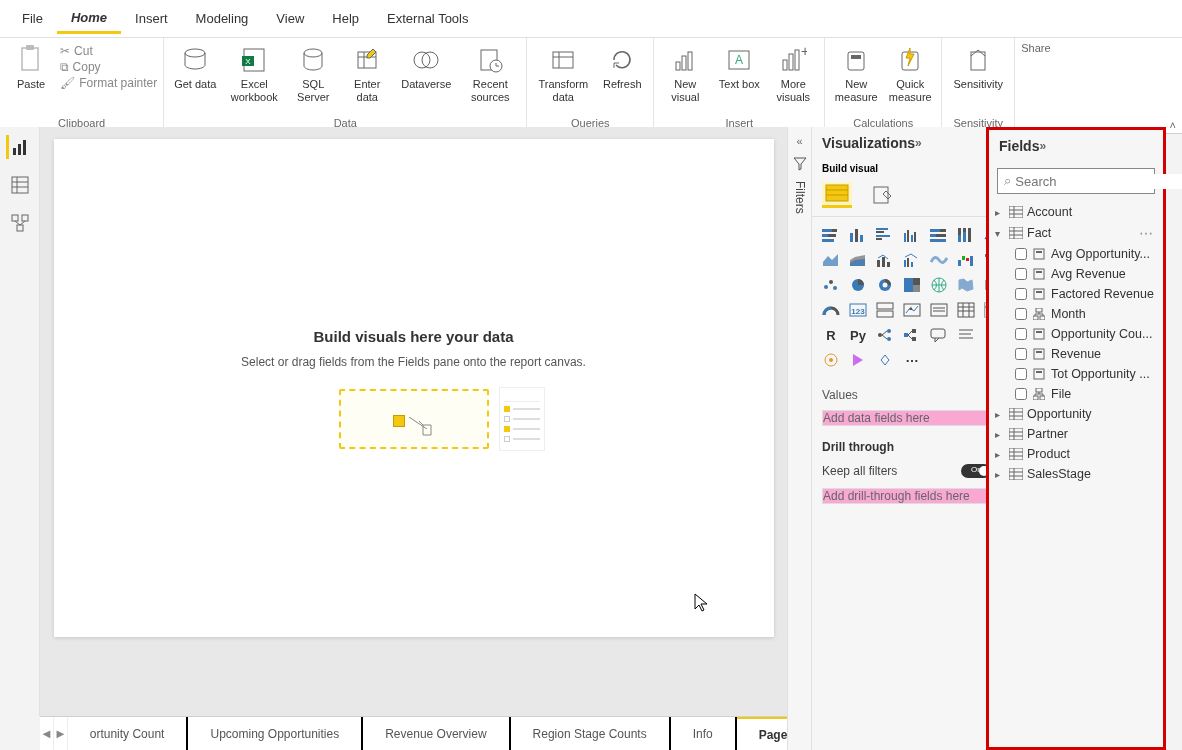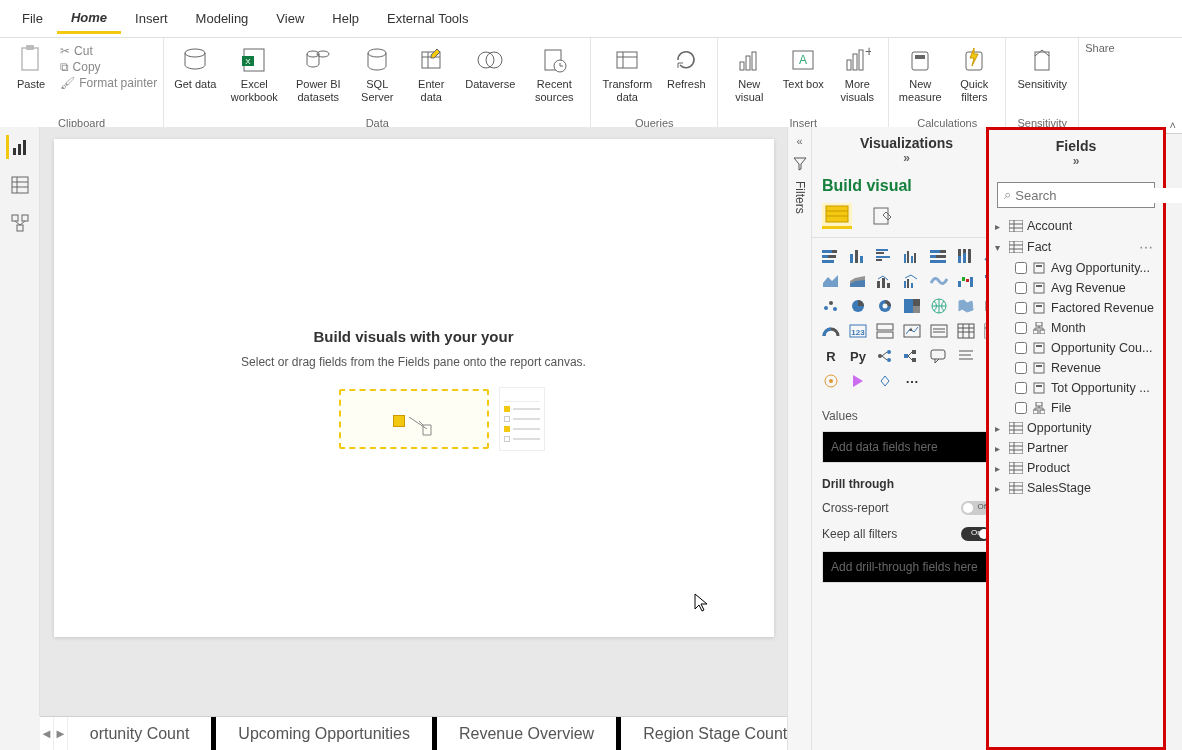--- a/index.html
+++ b/index.html
@@ -33,42 +33,42 @@
 .canvas { background: #fff; width: 720px; height: 498px; box-shadow: 0 1px 4px rgba(0,0,0,.15); display:flex; flex-direction:column; align-items:center; justify-content:center; position:relative;}
 .canvas h3 { font-size: 15px; font-weight: 600; color: #333; margin-bottom: 10px; }
 .canvas p { font-size: 12px; color: #555; margin-bottom: 20px; }
 .canvas .illus { width: 150px; height: 60px; border: 2px dashed #f2c811; border-radius:2px; position:relative; background:#fffef5;}
 .canvas .illus2 { position:absolute; right:-58px; top:-4px; width:46px; height:64px; background:#fff; border:1px solid #eee;}
 .canvas .cursor-ico { position:absolute; left:640px; top:454px; font-size:16px; color:#333;}
 
 
 .pagetabs { position: absolute; left: 40px; right: 395px; bottom: 0; height: 34px; background: #fff; border-top: 1px solid #d0d0d0; display: flex; align-items: stretch; }
 .pagetabs .nav { width: 20px; display:flex; align-items:center; justify-content:center; color:#888; border-right:1px solid #eee; cursor:pointer;}
-.pagetabs .ptab { padding: 0 22px; display:flex; align-items:center; border-right:5px solid #000000; font-size:16px; color:#555; cursor:pointer; white-space:nowrap;}
+.pagetabs .ptab { padding: 0 22px; display:flex; align-items:center; border-right:2px solid #000000; font-size:12px; color:#555; cursor:pointer; white-space:nowrap;}
 .pagetabs .ptab.active { background:#fff; border-top:2px solid #f2c811; font-weight:600; color:#333;}
 .pagetabs .add { width:30px; background:#f2c811; display:flex; align-items:center; justify-content:center; cursor:pointer; font-size:16px; color:#333;}
 
 
 .filters-rail { position:absolute; top:127px; right:370px; width:25px; bottom:0; background:#f6f6f6; border-left:1px solid #e0e0e0; border-right:1px solid #e0e0e0; display:flex; flex-direction:column; align-items:center; padding-top:8px;}
 .filters-rail .chev { font-size:11px; color:#666; margin-bottom:10px; cursor:pointer;}
 .filters-rail .vtxt { writing-mode: vertical-rl; font-size:12px; color:#444; margin-top:6px;}
 .filters-rail .fic { margin-bottom:4px; }
 
 
 .vizpane { position:absolute; top:127px; right:180px; width:190px; bottom:0; background:#f6f6f6; border-right:1px solid #e0e0e0; display:flex; flex-direction:column;}
-.pane-hdr { display:flex; align-items:center; justify-content:space-between; padding:8px 10px; font-size:14px; font-weight:600; color:#333;flex-direction:column;}
+.pane-hdr { display:flex; align-items:center; padding:8px 10px; font-size:14px; font-weight:600; color:#333;}
 .pane-hdr .chev { font-size:12px; color:#666; cursor:pointer;}
-.sub-hdr { padding: 4px 10px 8px 10px; font-size:16px; font-weight:600; color:#15803d; }
+.sub-hdr { padding: 4px 10px 8px 10px; font-size:10px; font-weight:600; color:#000000; }
 .mode-row { display:flex; gap:16px; padding:0 10px 8px 10px; border-bottom:1px solid #e0e0e0;}
 .mode-ic { width:30px; height:26px; cursor:pointer; display:flex; align-items:center; justify-content:center;}
 .mode-ic.active { border-bottom:3px solid #f2c811; background:#fff4c2;}
 .viz-grid { padding:8px 8px; display:grid; grid-template-columns: repeat(7, 22px); gap:5px 5px; }
 .viz-grid .vc { width:22px; height:20px; cursor:pointer; display:flex; align-items:center; justify-content:center;font-weight:bold;}
 .sect { padding:10px 10px 4px 10px; font-size:12px; color:#555;}
-.dropwell { margin:4px 10px; background:#000000; border:1px solid #ddd; padding:8px; font-size:12px; color:#666;}
+.dropwell { margin:4px 10px; background:#f9a8d4; border:1px solid #ddd; font-size:12px; color:#666;}
 .dt-row { display:flex; justify-content:space-between; align-items:center; padding:6px 10px; font-size:12px; color:#444;}
 .toggle { width:30px; height:14px; border-radius:7px; background:#ccc; position:relative; cursor:pointer;}
 .toggle .knob { width:10px; height:10px; border-radius:50%; background:#fff; position:absolute; top:2px; left:2px;}
 .toggle.on { background:#333;}
 .toggle.on .knob { left:auto; right:2px;}
 .toggle .tl { position:absolute; font-size:8px; color:#fff; top:1px;}
 .toggle .tl.off { right:3px; color:#555;}
 .toggle.on .tl.on { left:10px;}
 
 
@@ -144,30 +144,20 @@
       <div class="rbtn wide">
           <span class="ic">
             <svg width="28" height="28">
               <rect x="4" y="3" width="20" height="22" fill="none" stroke="#666"></rect>
               <rect x="2" y="10" width="12" height="10" fill="#107c41"></rect>
               <text x="8" y="18" font-size="8" fill="#fff" text-anchor="middle">X</text>
             </svg>
           </span>
           <span class="lbl">Excel workbook</span>
         </div>
-      <div class="rbtn wide">
-          <span class="ic">
-            <svg width="28" height="28">
-              <ellipse cx="9" cy="8" rx="6" ry="3" fill="none" stroke="#666"></ellipse>
-              <ellipse cx="19" cy="8" rx="6" ry="3" fill="none" stroke="#666"></ellipse>
-              <path d="M3 8v10c0 1.6 2.7 3 6 3s6-1.4 6-3V8" fill="none" stroke="#666"></path>
-            </svg>
-          </span>
-          <span class="lbl">Power BI datasets</span>
-        </div>
       <div class="rbtn">
           <span class="ic">
             <svg width="28" height="28">
               <ellipse cx="14" cy="7" rx="9" ry="4" fill="none" stroke="#666"></ellipse>
               <path d="M5 7v13c0 2 4 4 9 4s9-2 9-4V7" fill="none" stroke="#666"></path>
             </svg>
           </span>
           <span class="lbl">SQL Server</span>
         </div>
       <div class="rbtn">
@@ -276,21 +266,21 @@
           </span>
           <span class="lbl">New measure</span>
         </div>
       <div class="rbtn">
           <span class="ic">
             <svg width="28" height="28">
               <rect x="6" y="6" width="16" height="18" rx="2" fill="none" stroke="#666"></rect>
               <path d="M14 2l-4 10h4l-2 8 6-12h-4z" fill="#f2c811" stroke="#c90"></path>
             </svg>
           </span>
-          <span class="lbl">Quick filters</span>
+          <span class="lbl">Quick measure</span>
         </div>
     </div>
     <div class="label">Calculations</div>
   </div>
 
   <div class="ribbon-group">
     <div class="items">
       <div class="rbtn wide">
           <span class="ic">
             <svg width="28" height="28">
@@ -332,21 +322,21 @@
         <rect x="11" y="1" width="6" height="6" fill="none" stroke="#666"></rect>
         <rect x="6" y="11" width="6" height="6" fill="none" stroke="#666"></rect>
         <line x1="4" y1="7" x2="9" y2="11" stroke="#666"></line>
         <line x1="14" y1="7" x2="9" y2="11" stroke="#666"></line>
       </svg>
     </div>
 </div>
 
 <div class="canvas-wrap">
   <div class="canvas">
-    <h3>Build visuals with your your</h3>
+    <h3>Build visuals here your data</h3>
     <p>Select or drag fields from the Fields pane onto the report canvas.</p>
     <div style="position:relative">
       <div class="illus">
         <div style="position:absolute; left:52px; top:24px; width:12px; height:12px; background:#f2c811; border:1px solid #c90;"></div>
         <svg style="position:absolute; left:68px; top:26px;" width="30" height="24">
             <path d="M0 0 L18 12" stroke="#888" fill="none"></path>
             <path d="M14 8 L22 8 L22 18 L14 18 Z M14 8 L10 4" fill="none" stroke="#888"></path>
           </svg>
         <div class="illus2">
           <div style="border-bottom:1px solid #eee; height:10px; margin:4px 4px 0 4px;"></div>
@@ -679,27 +669,20 @@
     <div class="vc">
         <text x="2" y="11" font-size="14" fill="#555">⋯</text>
       </div>
   </div>
 
   <div class="sect">Values</div>
   <div class="dropwell">Add data fields here</div>
 
   <div class="sect" style="font-weight:600;color:#333">Drill through</div>
   <div class="dt-row">
-    <span>Cross-report</span>
-    <div class="toggle">
-        <span class="tl off">Off</span>
-        <div class="knob"></div>
-      </div>
-  </div>
-  <div class="dt-row">
     <span>Keep all filters</span>
     <div class="toggle on">
         <span class="tl on">On</span>
         <div class="knob"></div>
       </div>
   </div>
   <div class="dropwell">Add drill-through fields here</div>
 </div>
 
 <div class="fieldspane">

